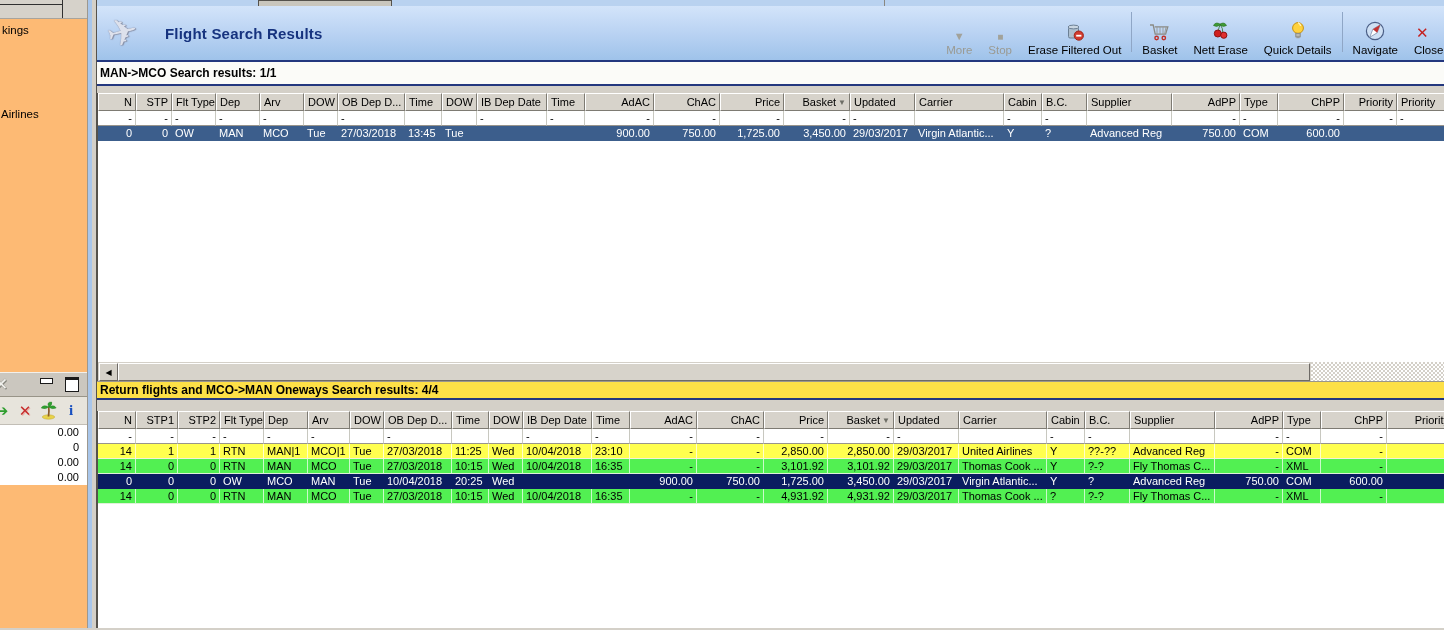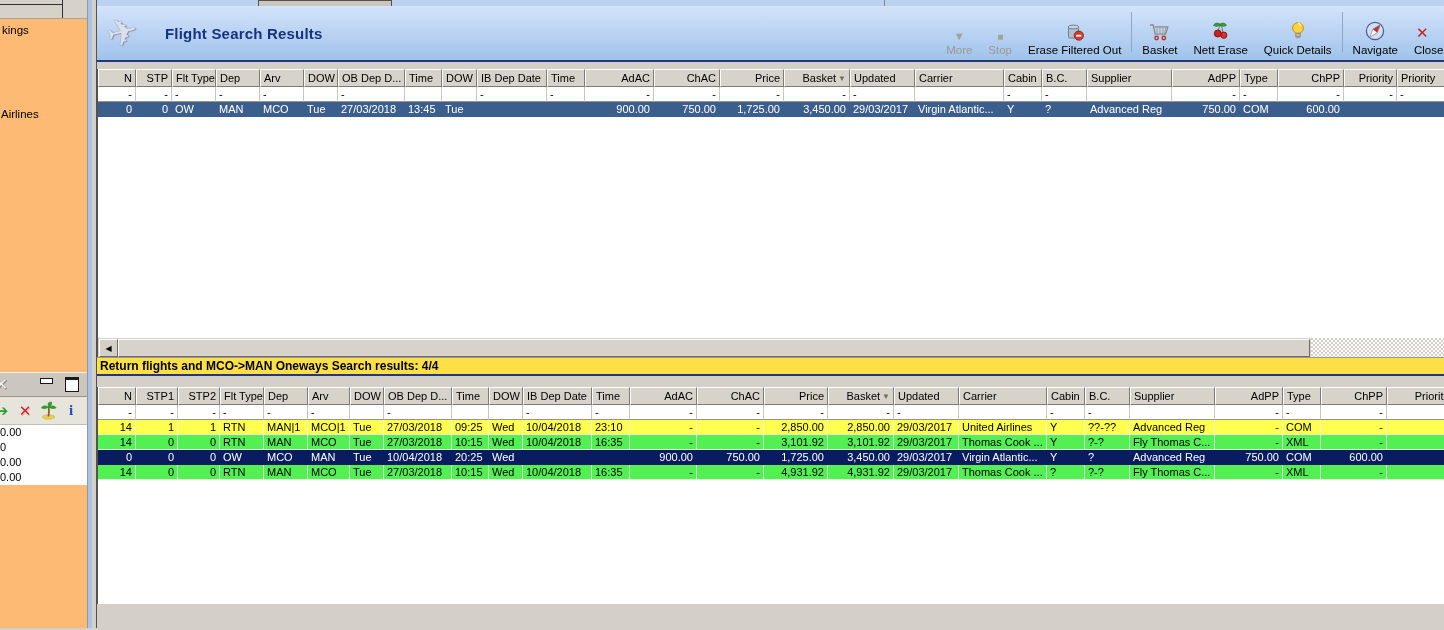--- a/index.html
+++ b/index.html
@@ -25,21 +25,21 @@
   #btn-float{right:8px}
   .minbar{position:absolute;left:1px;top:1px;width:11px;height:4px;background:#fff;border:1px solid #1A1A1A}
   .floatbox{position:absolute;left:0;top:0;width:12px;height:11px;background:#fff;border:1px solid #1A1A1A;border-top:3px solid #1A1A1A}
   #dock-toolbar{height:27px;background:#E7E4DC;border-bottom:1px solid #C2BEB6;display:flex;align-items:center;overflow:hidden}
   .sicon{display:inline-flex;align-items:center;justify-content:center;width:20px;height:20px;margin-right:3px}
   .sicon.first{margin-left:-8px}
   .bold-x{color:#C62B2B;font-size:15px;font-weight:bold;text-shadow:1px 1px 0 #E8B0A8}
   .info-i{color:#1850C0;font-size:15px;font-weight:bold;font-family:"Liberation Serif","DejaVu Serif",serif}
   .green-arrow{color:#2F9E2F;font-size:15px;font-weight:bold}
   #dock-values{background:#fff}
-  .dock-val{height:15px;line-height:15px;padding-right:8px}
+  .dock-val{height:15px;line-height:15px;text-align:right;padding-right:8px}
   
   #main{position:absolute;left:88px;top:0;width:1356px;height:630px;background:var(--chrome-gray,#D4D0C8)}
   #edge-blue{position:absolute;left:0;top:0;width:4px;height:630px;background:var(--edge-blue,#A9C6EA)}
   #edge-gray{position:absolute;left:4px;top:0;width:4px;height:630px;background:var(--chrome-gray,#D4D0C8)}
   #edge-line{position:absolute;left:8px;top:0;width:1px;height:630px;background:#55524C}
   #content{position:absolute;left:9px;top:0;width:1347px;height:630px;overflow:hidden}
   
   #tabstrip{height:6px;background:#B9D2F0;position:relative}
   #tab-seg{position:absolute;left:161px;top:0;width:132px;height:6px;background:#C9C6BD;border-left:1px solid #55524C;border-right:1px solid #55524C;box-shadow:inset 0 1px 0 #55524C}
   #tab-div2{position:absolute;left:787px;top:0;width:1px;height:6px;background:#8A8780}
@@ -219,20 +219,21 @@
           </div>
           <div class="tb-btn clipped">
             <span class="ic">
               <span class="red-x">✕</span>
             </span>
             <span class="lbl">Close</span>
           </div>
         </div>
     </div>
 
+    <div id="title1" class="sec-title">MAN-&gt;MCO Search results: 1/1</div>
     <div id="gap1"></div>
     <div id="grid1-wrap">
         <table class="grid" style="width:1369px">
           <colgroup>
             <col style="width:38px">
             <col style="width:36px">
             <col style="width:44px">
             <col style="width:44px">
             <col style="width:44px">
             <col style="width:34px">
@@ -436,21 +437,21 @@
             </tr>
             <tr class="data r-yellow">
               <td class="al-right">14</td>
               <td class="al-right">1</td>
               <td class="al-right">1</td>
               <td class="al-left">RTN</td>
               <td class="al-left">MAN|1</td>
               <td class="al-left">MCO|1</td>
               <td class="al-left">Tue</td>
               <td class="al-left">27/03/2018</td>
-              <td class="al-left">09:25</td>
+              <td class="al-left">11:25</td>
               <td class="al-left">Wed</td>
               <td class="al-left">10/04/2018</td>
               <td class="al-left">23:10</td>
               <td class="al-right">-</td>
               <td class="al-right">-</td>
               <td class="al-right">2,850.00</td>
               <td class="al-right">2,850.00</td>
               <td class="al-left">29/03/2017</td>
               <td class="al-left">United Airlines</td>
               <td class="al-left">Y</td>

